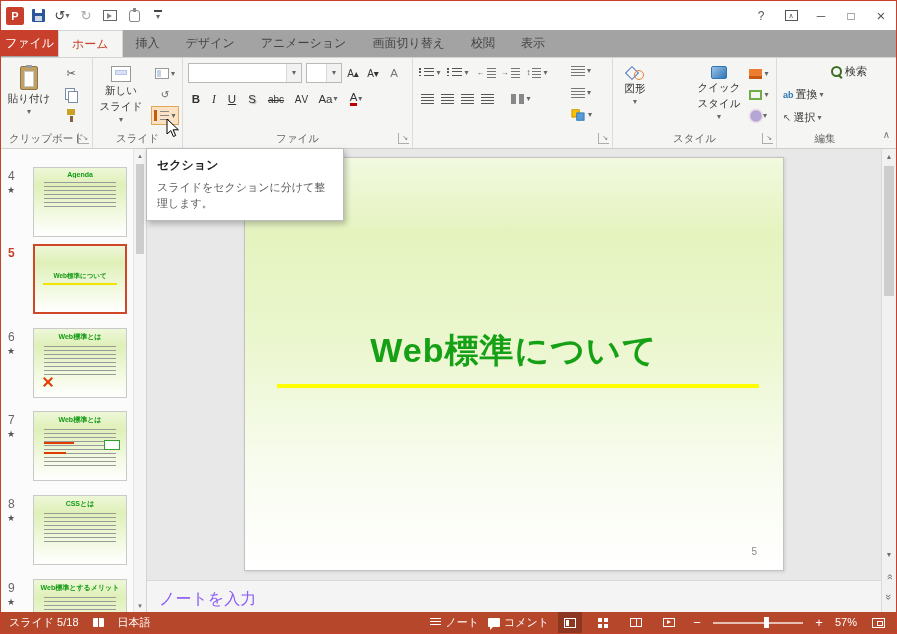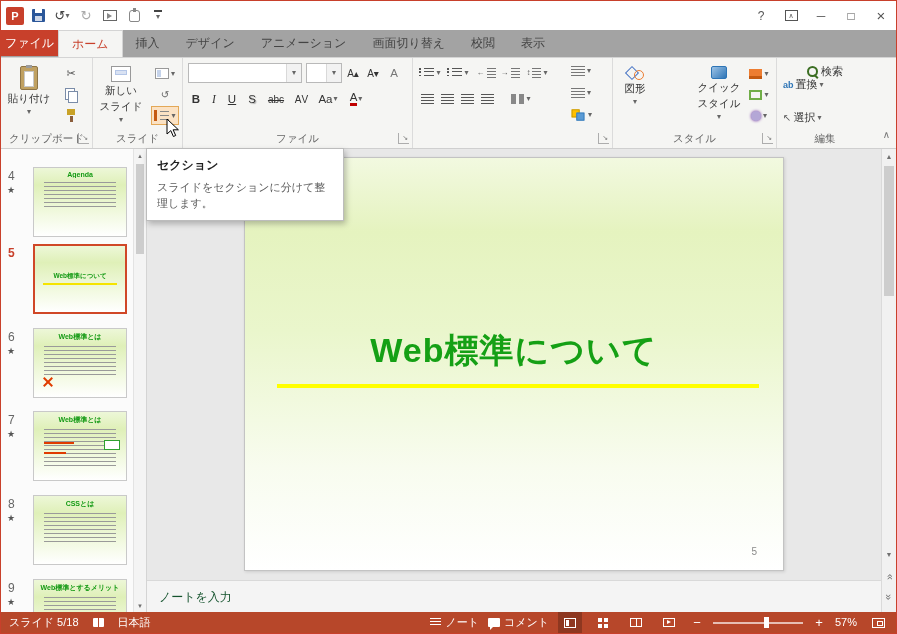--- a/index.html
+++ b/index.html
@@ -111,21 +111,21 @@
 .pscroll{position:absolute;right:0;top:0;bottom:0;width:13px;background:#F4F4F4;border-left:1px solid #E3E3E3}
 .pbtn{position:absolute;left:0;right:0;height:13px;display:flex;align-items:center;justify-content:center;font-size:6px;color:#707070}
 .pthumb{position:absolute;left:2px;right:2px;top:15px;height:90px;background:#CDCDCD}
 
 .editor{position:absolute;left:146px;right:15px;top:0;bottom:0}
 .slide{position:absolute;left:50%;transform:translateX(-50%);top:8px;width:540px;height:414px;border:1px solid #C3C3C3;box-shadow:1px 1px 3px rgba(0,0,0,.12);background:linear-gradient(180deg,#F2F9E0 0%,#E5F3BF 18%,#EAF6CC 42%,#F8FCEF 75%,#FFFFFF 100%)}
 .slide-title{position:absolute;left:0;right:0;top:168px;height:48px;line-height:48px;text-align:center;font-size:34px;font-weight:bold;color:#15A015;letter-spacing:1px}
 .yline{position:absolute;left:32px;width:482px;top:226px;height:4px;background:#FFFF00}
 .slide-num{position:absolute;right:26px;bottom:13px;font-size:10px;color:#8A8A8A}
 .notesbar{position:absolute;left:0;right:0;bottom:0;height:32px;background:#F4F4F4;border-top:1px solid #D9D9D9}
-.notesbar span{display:inline-block;margin:8px 0 0 12px;font-size:12px;color:#14532d}
+.notesbar span{display:inline-block;margin:8px 0 0 12px;font-size:16px;color:#8b5cf6}
 
 .vscroll{position:absolute;right:0;top:0;bottom:0;width:15px;background:#F1F1F1;border-left:1px solid #DADADA}
 .vbtn2{position:absolute;left:0;right:0;height:15px;display:flex;align-items:center;justify-content:center;font-size:7px;color:#707070}
 .vthumb{position:absolute;left:2px;right:2px;top:17px;height:130px;background:#CDCDCD}
 .dbl{font-size:11px;color:#707070;display:inline-block;transform:rotate(-90deg)}
 .dbl.down{transform:rotate(90deg)}
 
 
 .statusbar{position:absolute;left:0;right:0;bottom:0;height:21px;background:#B7472A;color:#fff;font-size:11px;display:flex;align-items:center}
 .sb-left{display:flex;align-items:center;gap:14px;padding-left:8px}
@@ -360,25 +360,25 @@
         </div>
       <div class="sbtn" style="left:133px;top:48px;width:26px">
           <i class="ic-effects"></i>
           <i class="cr">▾</i>
         </div>
       <div class="grp-label">スタイル</div>
       <div class="launcher">↘</div>
     </div>
 
     <div class="grp" style="left:776px;width:96px;border-right:none">
-      <div class="sbtn" style="left:6px;top:4px;width:84px;justify-content:center;font-size:11px">
+      <div class="sbtn" style="left:6px;top:4px;width:84px;justify-content:flex-end;font-size:11px">
           <i class="ic-search"></i>
           <span>検索</span>
         </div>
-      <div class="sbtn" style="left:6px;top:17px;width:84px;justify-content:flex-start;font-size:11px">
+      <div class="sbtn" style="left:6px;top:27px;width:84px;justify-content:flex-start;font-size:11px">
           <i class="ab">ab</i>
           <span>置換</span>
           <i class="cr">▾</i>
         </div>
       <div class="sbtn" style="left:6px;top:50px;width:84px;justify-content:flex-start;font-size:11px">
           <i style="font-size:10px;color:#555">↖</i>
           <span>選択</span>
           <i class="cr">▾</i>
         </div>
       <div class="grp-label">編集</div>

